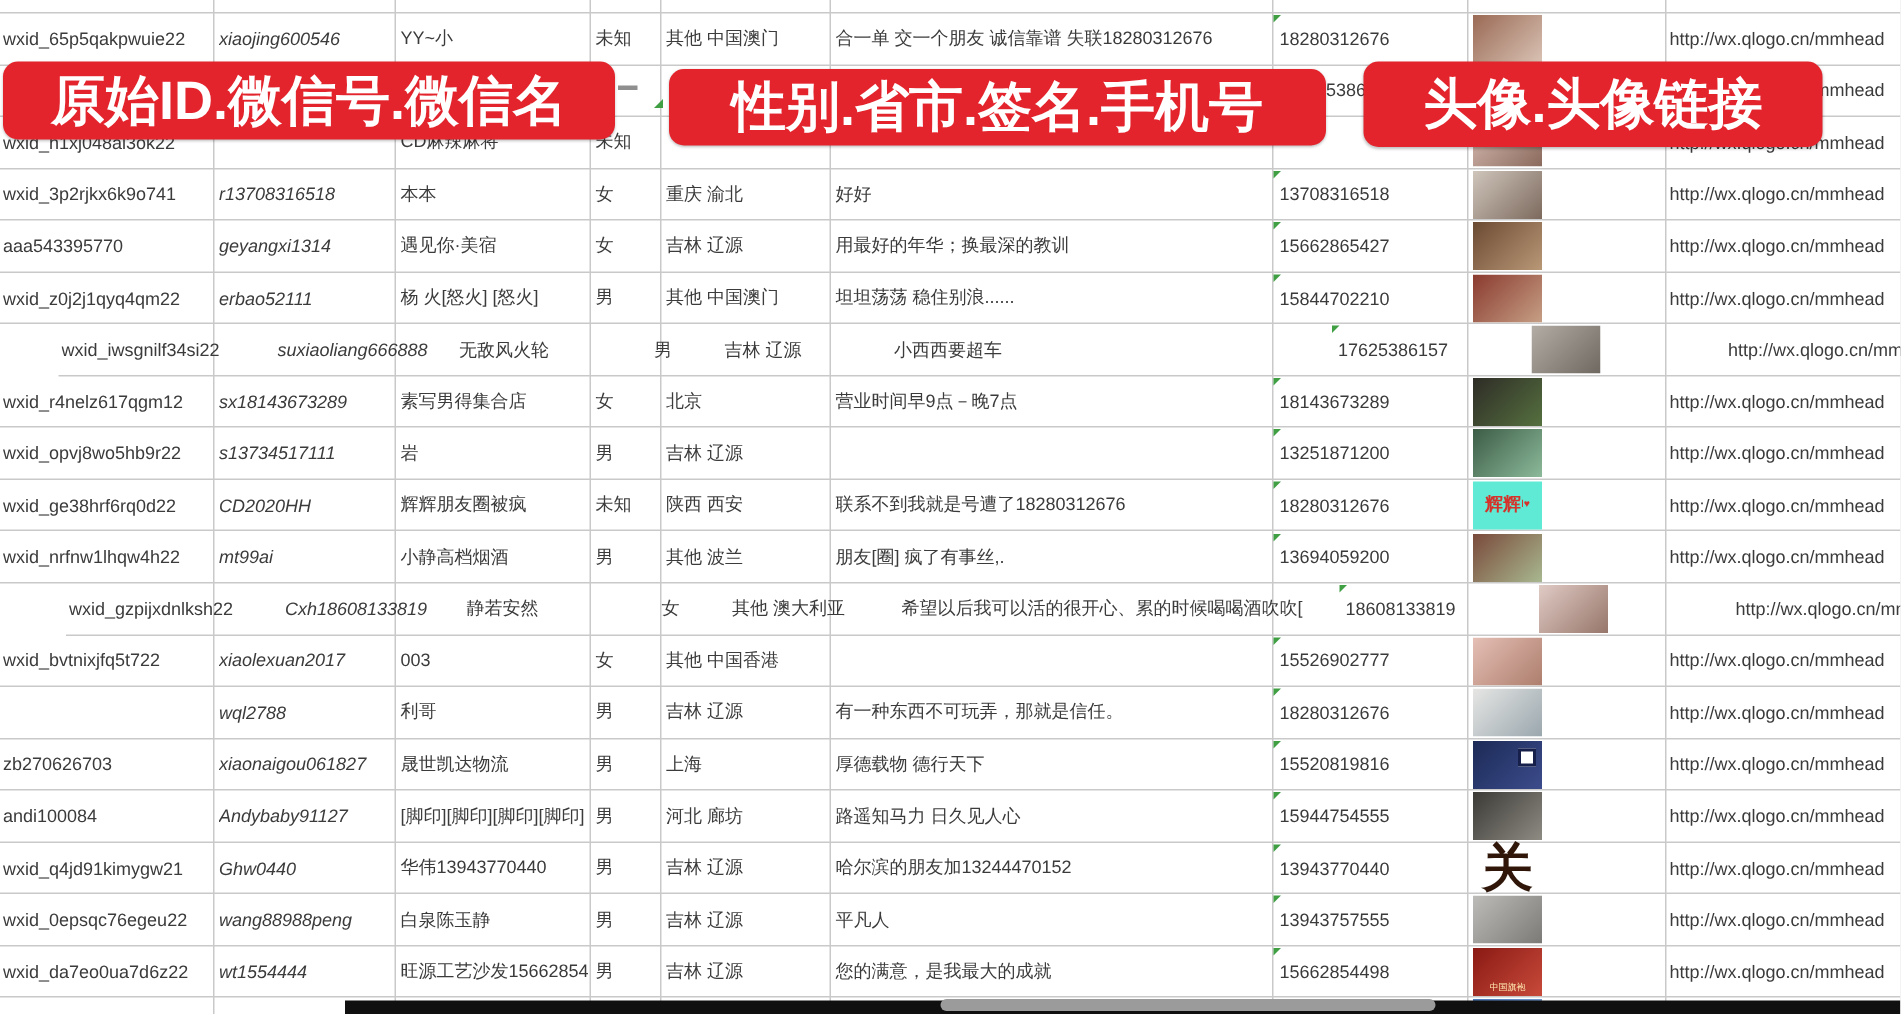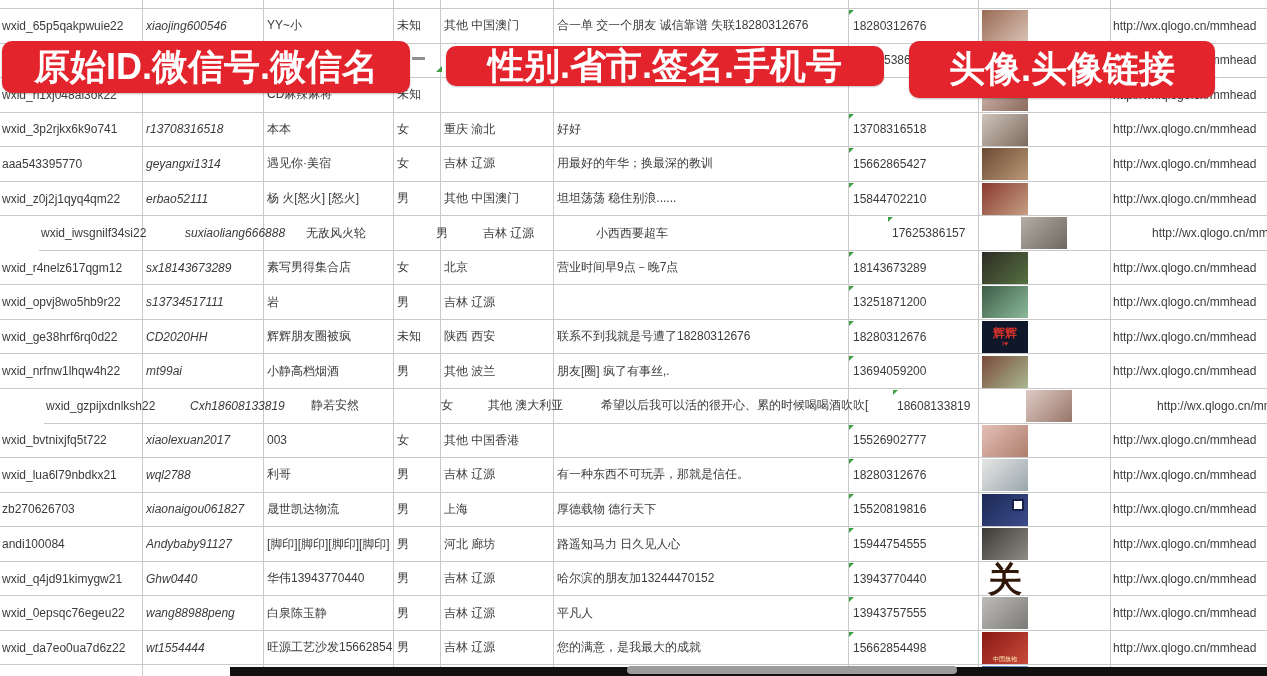--- a/index.html
+++ b/index.html
@@ -25,38 +25,38 @@
   .c-sig    {left:557px; width:290px;}
   .c-phone  {left:853px; width:124px;overflow:visible;}
   .c-url    {left:1113px;width:153px;}
   .phone-pad{padding-left:31px;}
   .tri{position:absolute;left:-4px;top:1px;width:0;height:0;
        border-top:5px solid #3f9f42;border-right:5px solid transparent;}
   
   .c-avatar{left:982px;top:1px;width:46px;height:32px;overflow:hidden;
             display:flex;align-items:center;justify-content:center;}
   .av-photo{width:100%;height:100%;}
-  .av-text{flex-direction:column;background:#0f172a;overflow:visible;}
+  .av-text{flex-direction:row;background:#5eead4;overflow:visible;}
   .av-label{font-weight:bold;font-size:12px;line-height:13px;color:#d4322a;}
   .av-sub{font-size:7px;line-height:7px;color:#d4322a;}
   .av-guan{overflow:visible;background:transparent;}
   .av-guan .g{font-family:"DejaVu Serif","Liberation Serif",serif;font-weight:bold;
               font-size:34px;line-height:34px;color:#2f1608;}
   .qr{position:absolute;right:4px;top:5px;width:12px;height:12px;background:#fff;
       border:2px solid #16204a;box-sizing:border-box;}
   .qipao-label{position:absolute;left:0;right:0;bottom:1px;font-size:6px;line-height:7px;
                color:#ffe9b0;text-align:center;}
   
   .banner{
     position:absolute;background:#e3242c;color:#ffffff;font-weight:bold;font-size:36px;
     display:flex;align-items:center;justify-content:center;border-radius:10px;z-index:20;
     letter-spacing:0px;box-shadow:0 1px 2px rgba(0,0,0,0.25);
   }
   .banner-1{left:2px;  top:41px;width:408px;height:52px;}
-  .banner-2{left:446px;top:46px;width:438px;height:40px;}
+  .banner-2{left:446px;top:46px;width:438px;height:51px;}
   .banner-3{left:909px;top:41px;width:306px;height:57px;}
   
   .mark-dash{position:absolute;left:412px;top:57px;width:13px;height:3px;background:#8f8f8f;z-index:5;}
   .mark-green{position:absolute;left:436px;top:66px;width:0;height:0;z-index:5;
               border-bottom:6px solid #3f9f42;border-left:6px solid transparent;}
   
   .player-track{position:absolute;left:230px;right:0;bottom:0;height:9px;background:#101010;z-index:30;}
   .player-thumb{position:absolute;left:627px;bottom:2px;width:330px;height:8px;background:#9b9b9b;
                 border-radius:4px;z-index:31;}
 </style>
@@ -239,21 +239,20 @@
     <div class="cell c-name">003</div>
     <div class="cell c-gender">女</div>
     <div class="cell c-region">其他 中国香港</div>
     <div class="cell c-phone">15526902777<span class="tri"></span></div>
     <div class="cell c-avatar">
           <div class="av-photo" style="background: linear-gradient(135deg, rgb(229, 191, 181), rgb(173, 126, 109));"></div>
         </div>
     <div class="cell c-url">http://wx.qlogo.cn/mmhead</div>
   </div>
       <div class="row" style="top: 458.15px; height: 33.55px;">
-    <div class="cell c-wxid">wxid_lua6l79nbdkx21</div>
     <div class="cell c-account">wql2788</div>
     <div class="cell c-name">利哥</div>
     <div class="cell c-gender">男</div>
     <div class="cell c-region">吉林 辽源</div>
     <div class="cell c-sig">有一种东西不可玩弄，那就是信任。</div>
     <div class="cell c-phone">18280312676<span class="tri"></span></div>
     <div class="cell c-avatar">
           <div class="av-photo" style="background: linear-gradient(135deg, rgb(230, 230, 228), rgb(154, 167, 174));"></div>
         </div>
     <div class="cell c-url">http://wx.qlogo.cn/mmhead</div>

